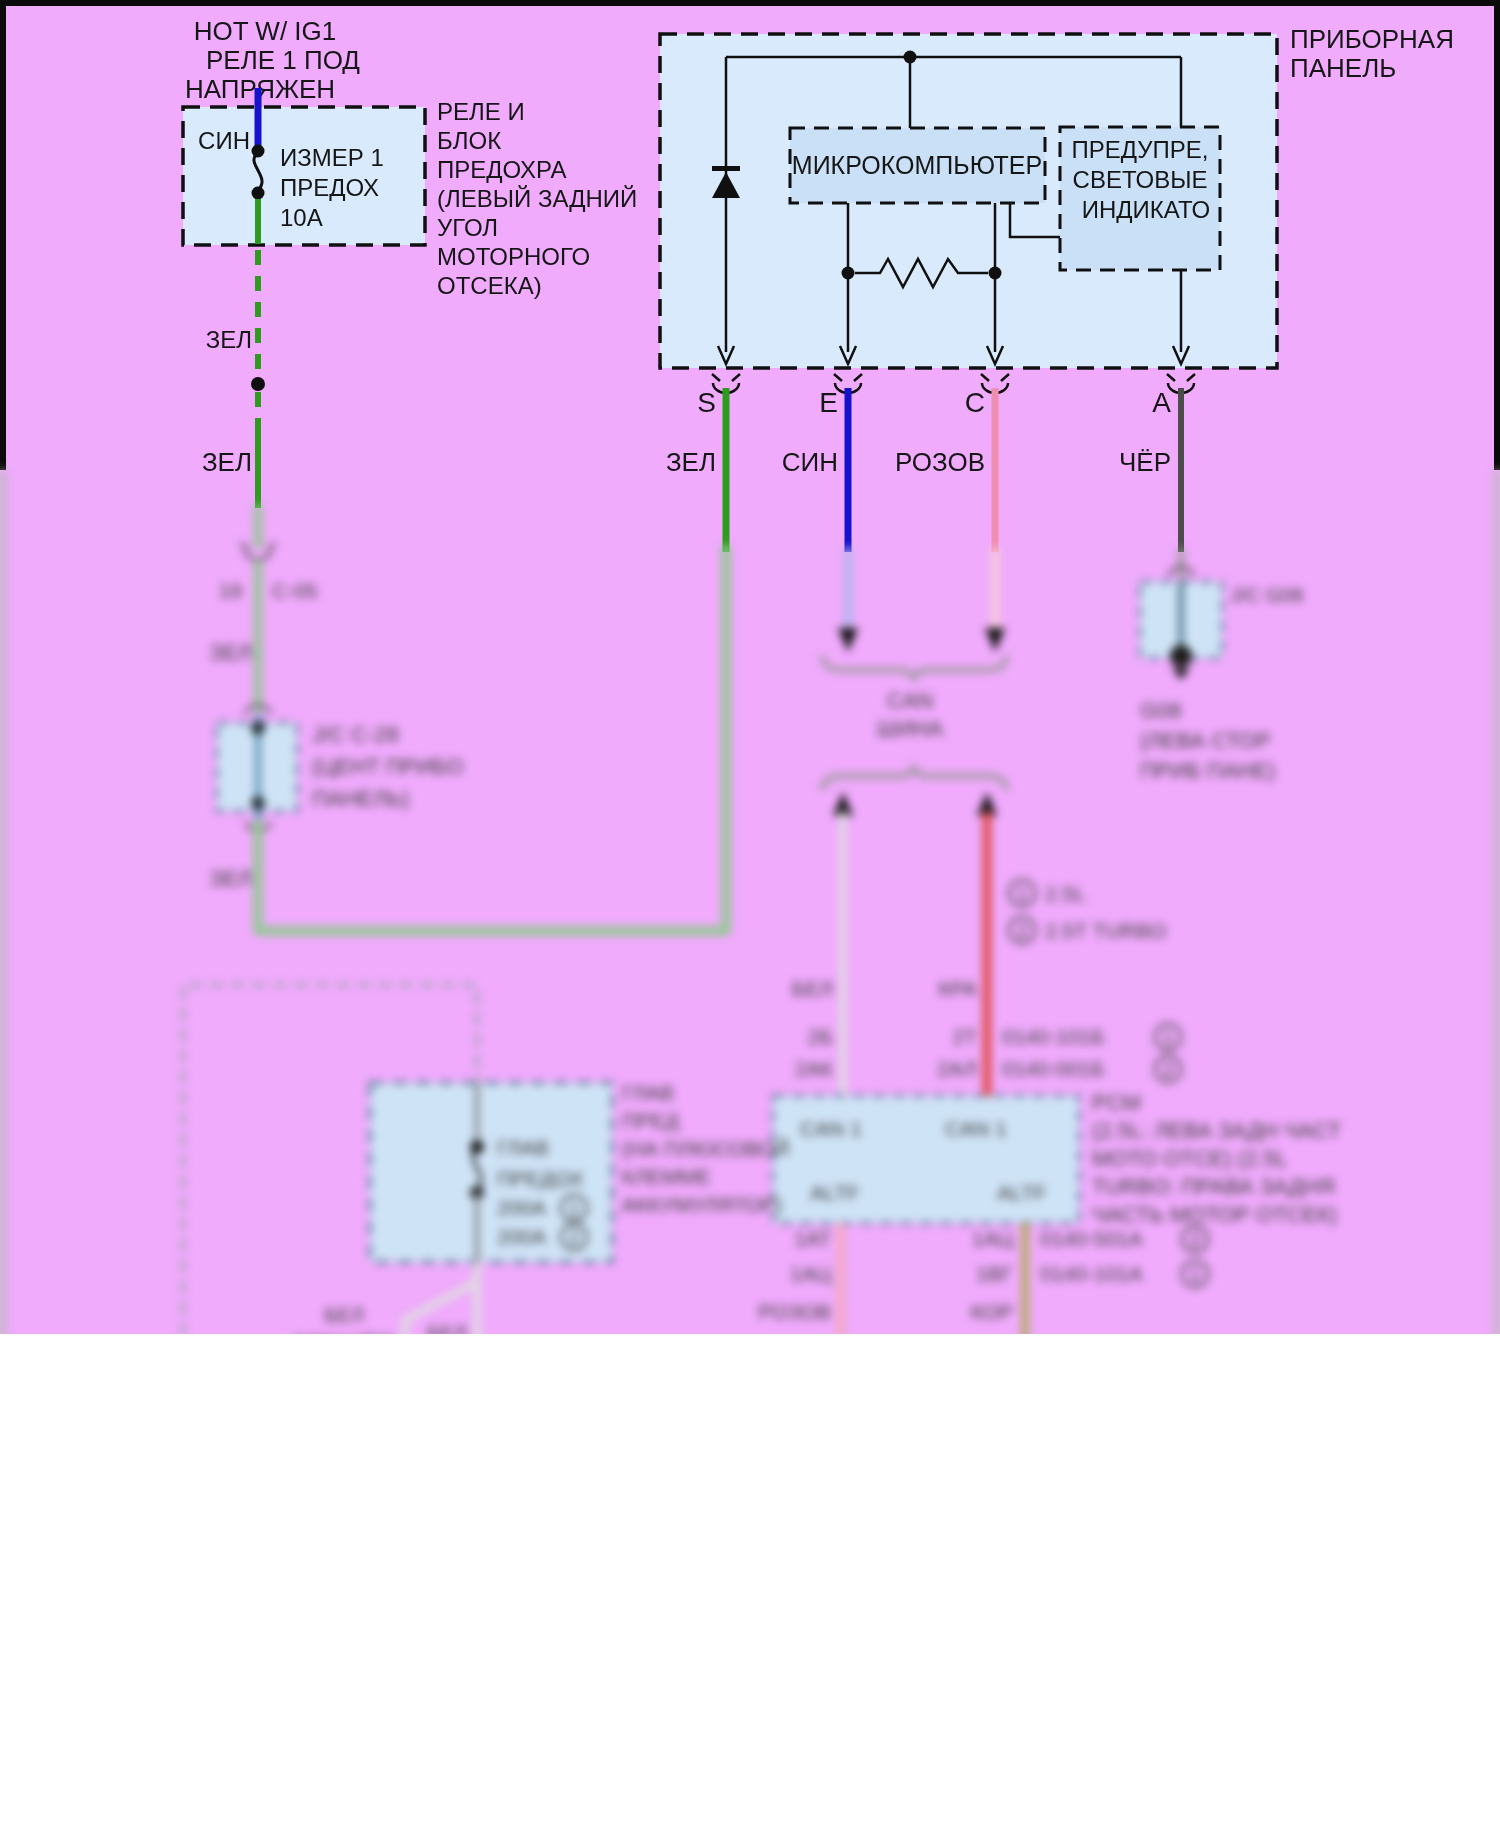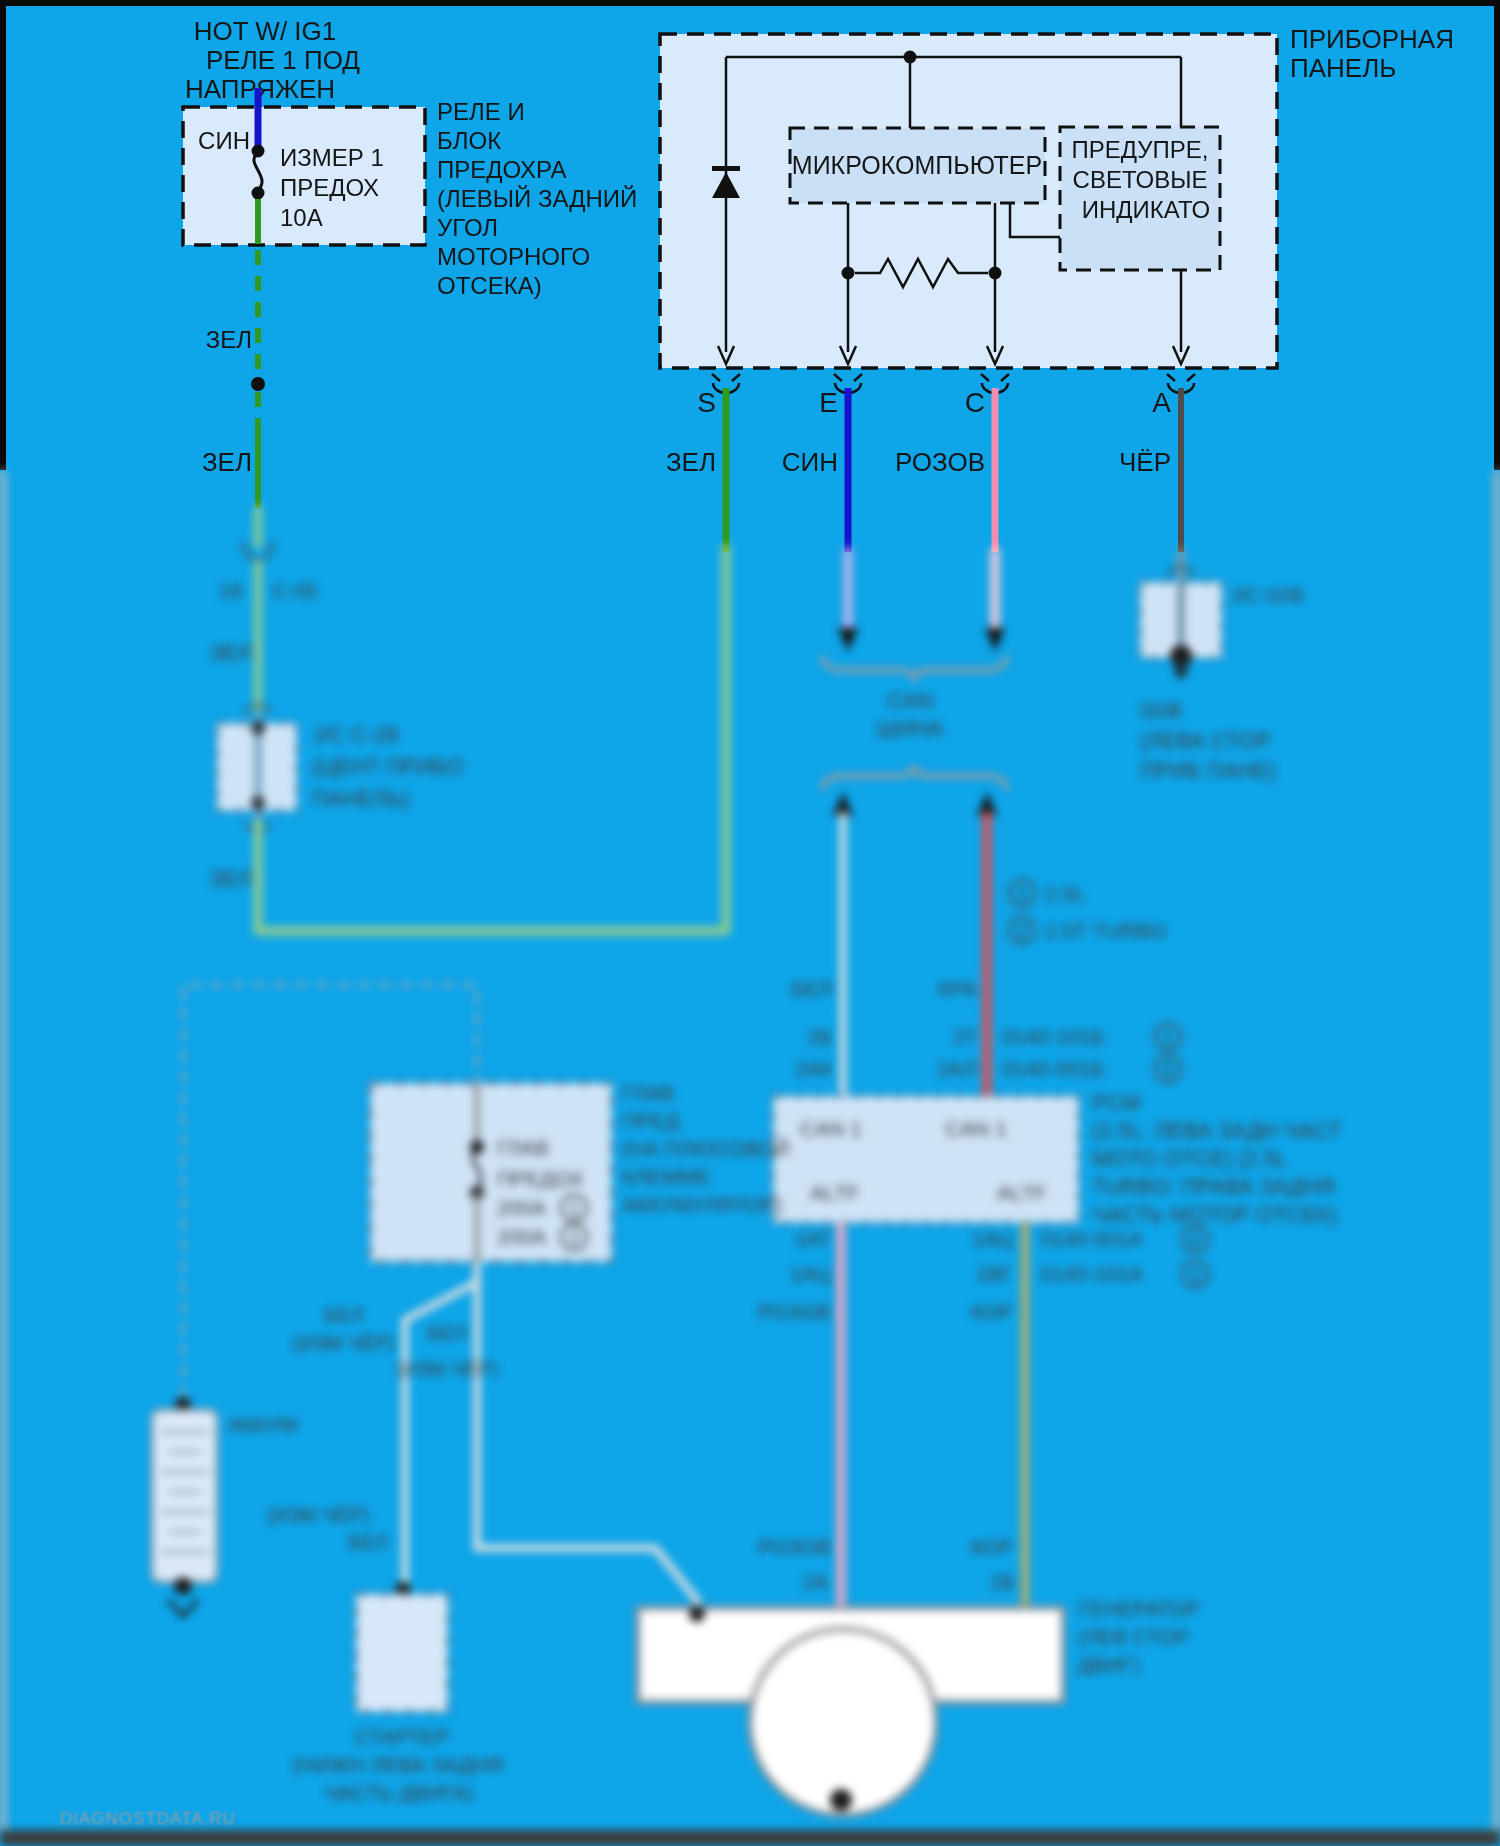--- a/index.html
+++ b/index.html
@@ -1,16 +1,16 @@
 <!DOCTYPE html>
 <html><head>
 <meta charset="utf-8">
 <style>
   html,body{margin:0;padding:0;background:#ffffff;}
-  #stage{position:relative;width:1500px;height:1846px;background:#0ea5e9;overflow:hidden;}
+  #stage{position:relative;width:1500px;height:1334px;background:#f0abfc;overflow:hidden;}
   svg{display:block;}
   .t{font-family:"Liberation Sans","DejaVu Sans",sans-serif;fill:#161616;}
   .s18{font-size:18px;} .s20{font-size:20px;} .s21{font-size:21px;}
   .s22{font-size:22px;} .s24{font-size:24px;} .s25{font-size:25px;}
   .s26{font-size:26px;} .s28{font-size:28px;}
   .blurred{filter:blur(4.2px);}
   .soft{fill:#3d3d3d;}
   .wm{fill:#9b9b9b;letter-spacing:1px;}
 </style>
 </head>

